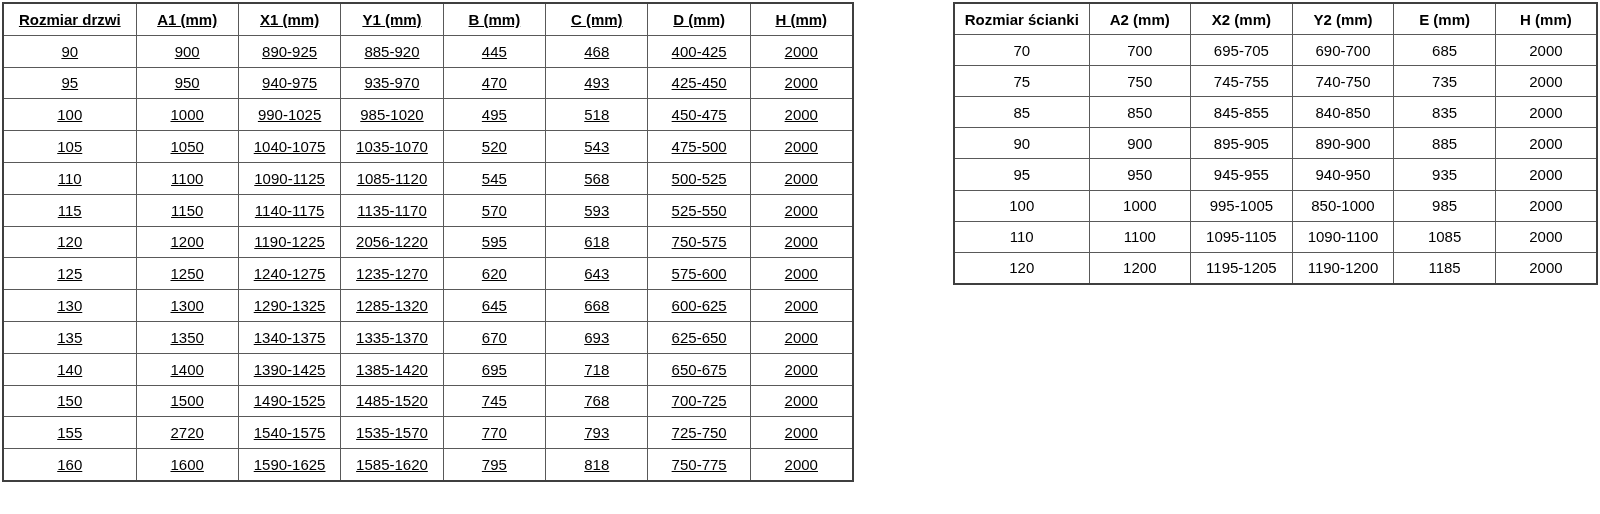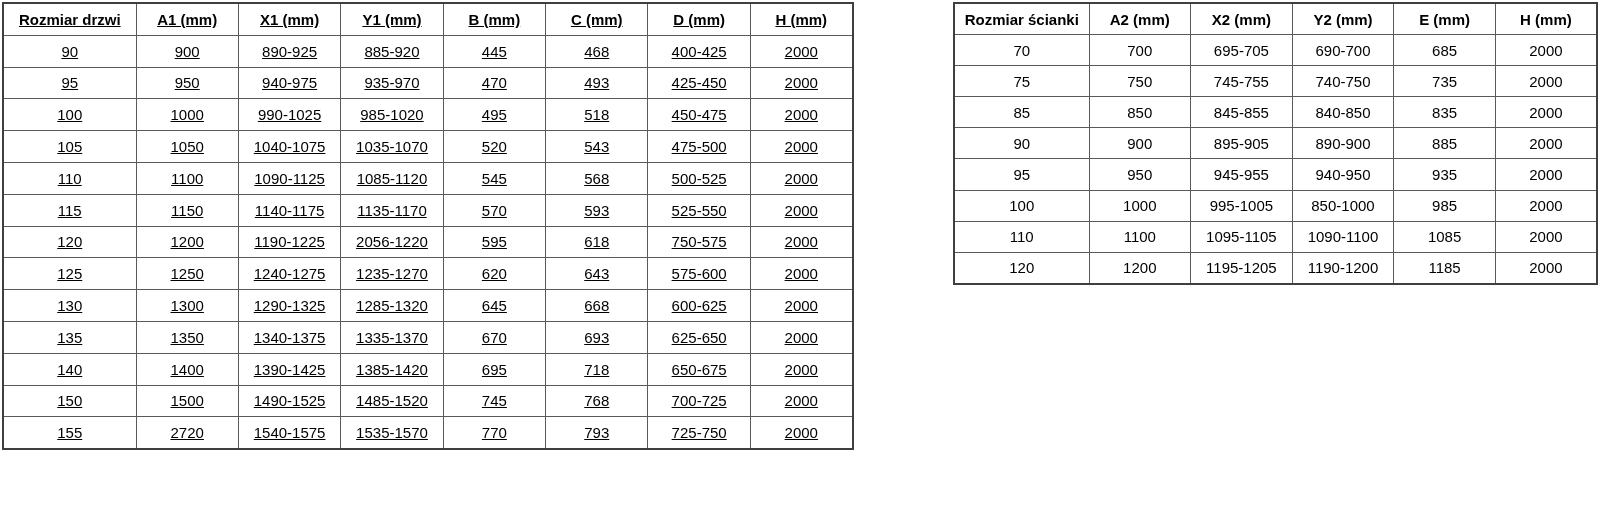--- a/index.html
+++ b/index.html
@@ -206,20 +206,30 @@
         <tr>
           <td>155</td>
           <td>2720</td>
           <td>1540-1575</td>
           <td>1535-1570</td>
           <td>770</td>
           <td>793</td>
           <td>725-750</td>
           <td>2000</td>
         </tr>
+        <tr>
+          <td>160</td>
+          <td>1600</td>
+          <td>1590-1625</td>
+          <td>1585-1620</td>
+          <td>795</td>
+          <td>818</td>
+          <td>750-775</td>
+          <td>2000</td>
+        </tr>
       </tbody>
   </table>
 
   <table id="walls-table" class="size-table">
     <colgroup>
       <col style="width:135px">
       <col style="width:101.6px">
       <col style="width:101.6px">
       <col style="width:101.6px">
       <col style="width:101.6px">

